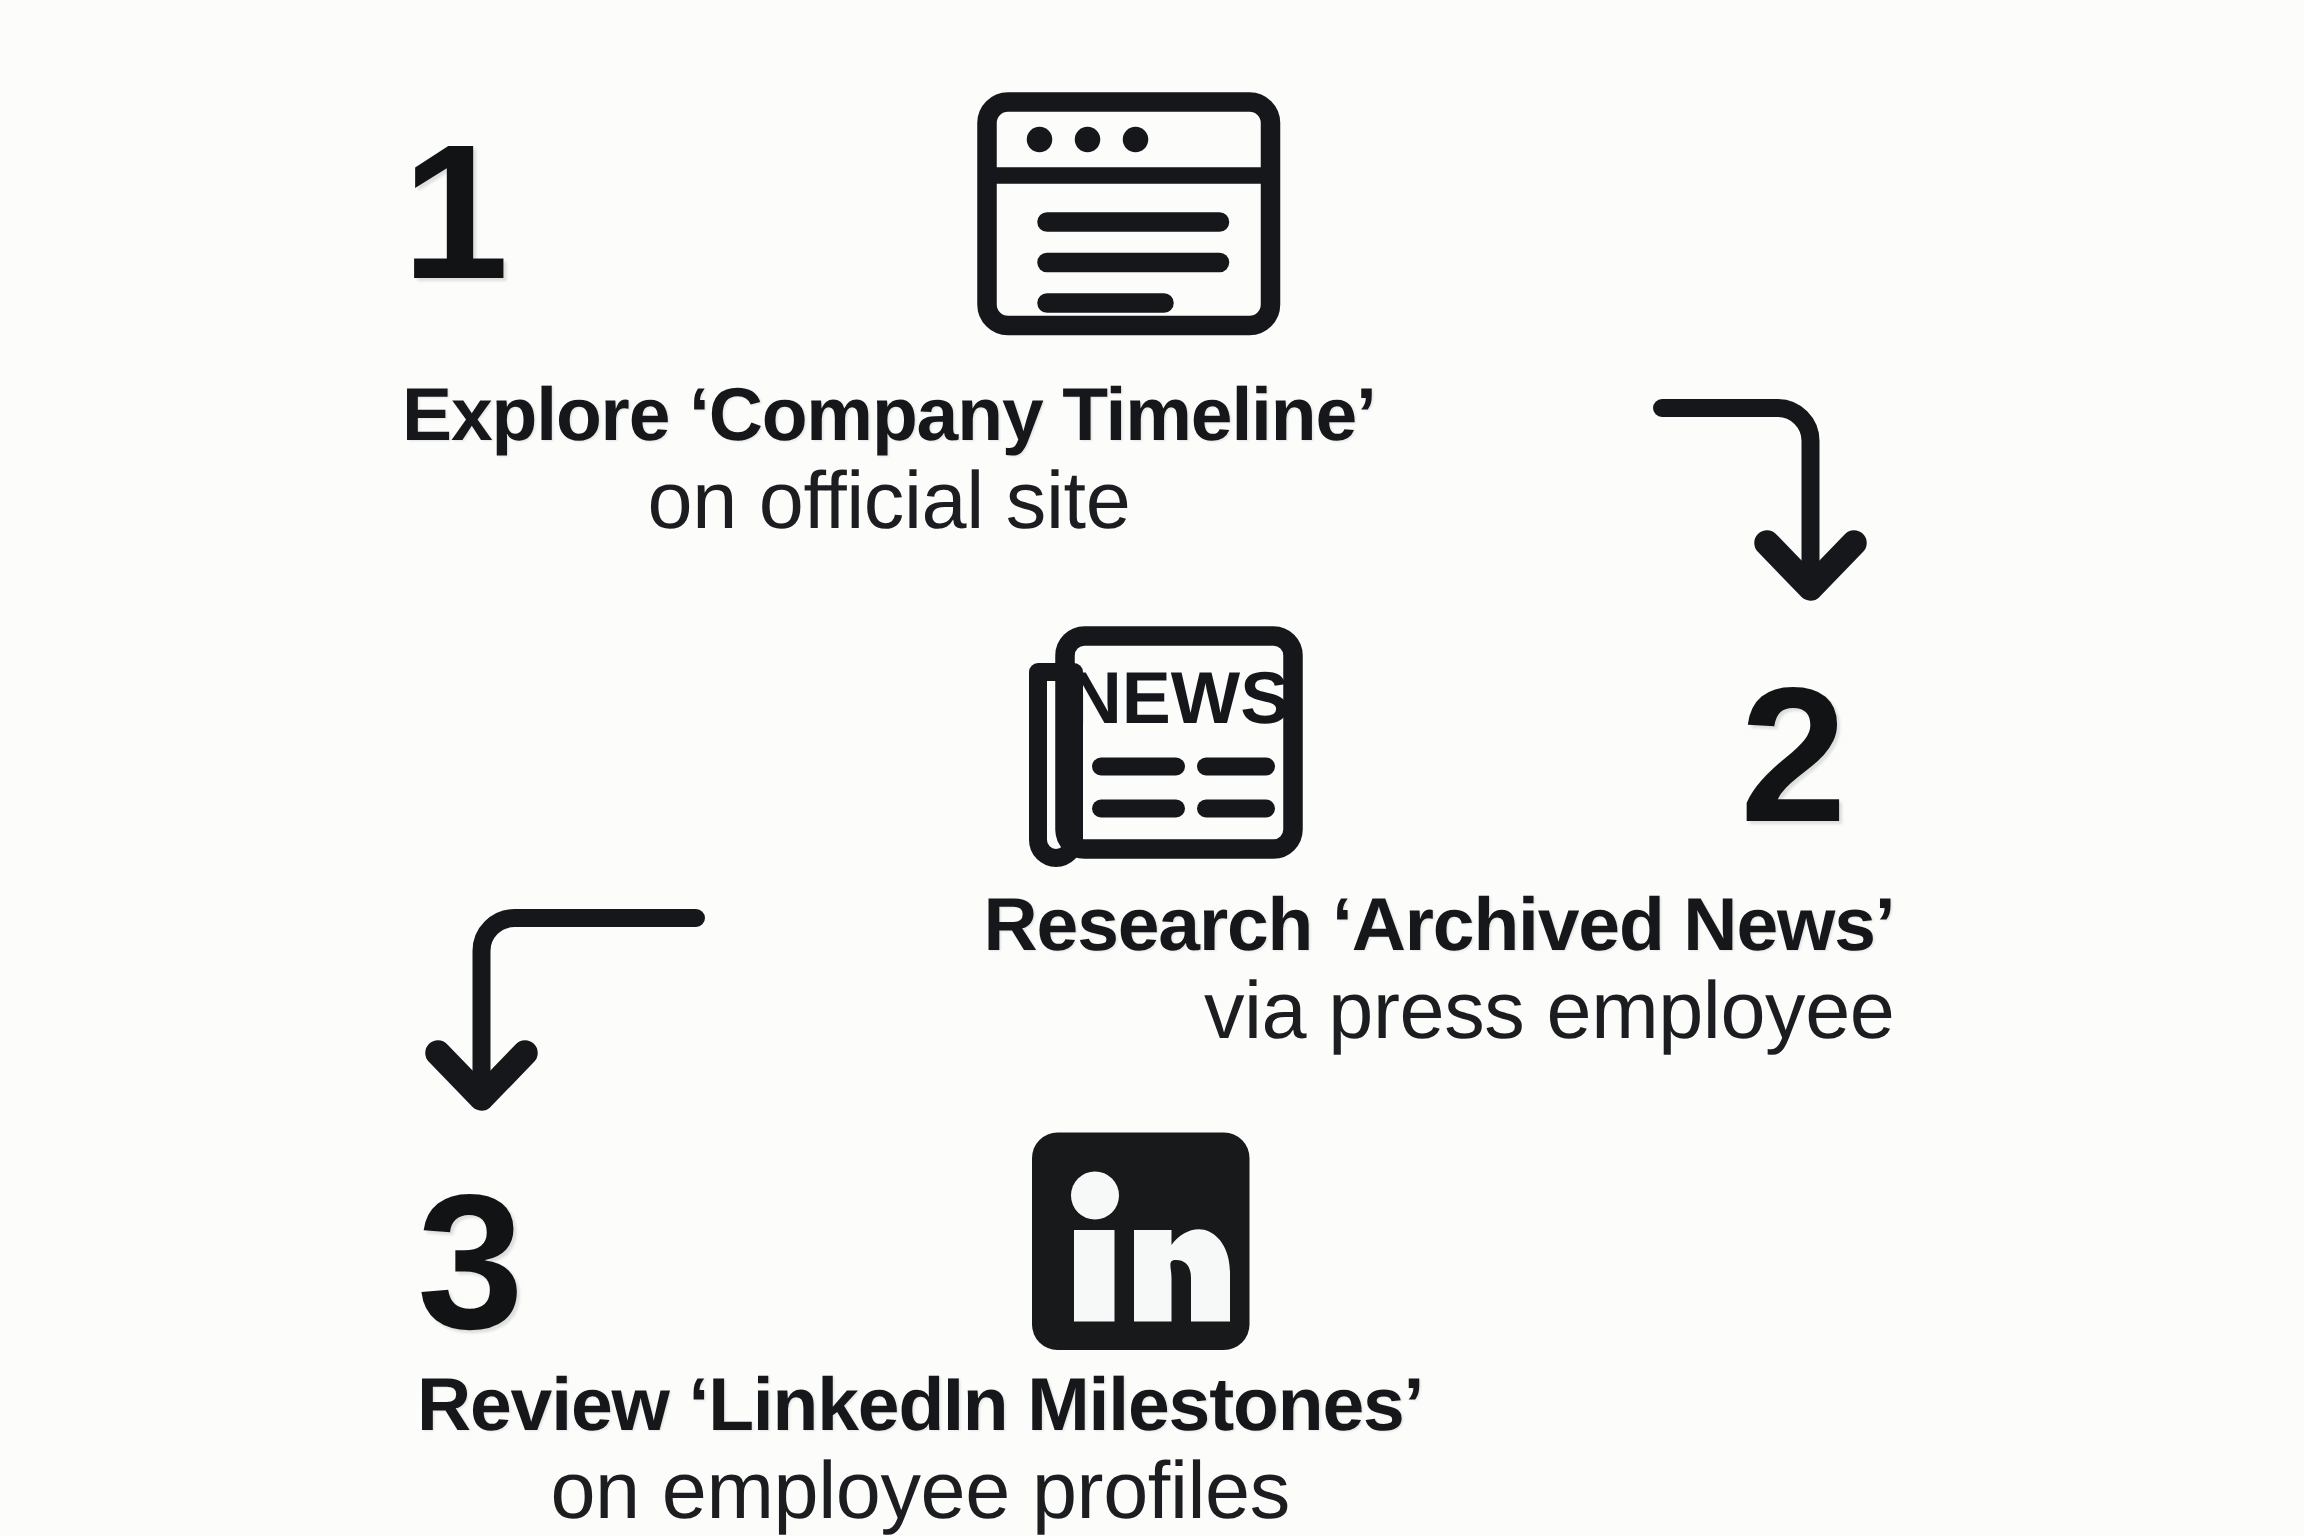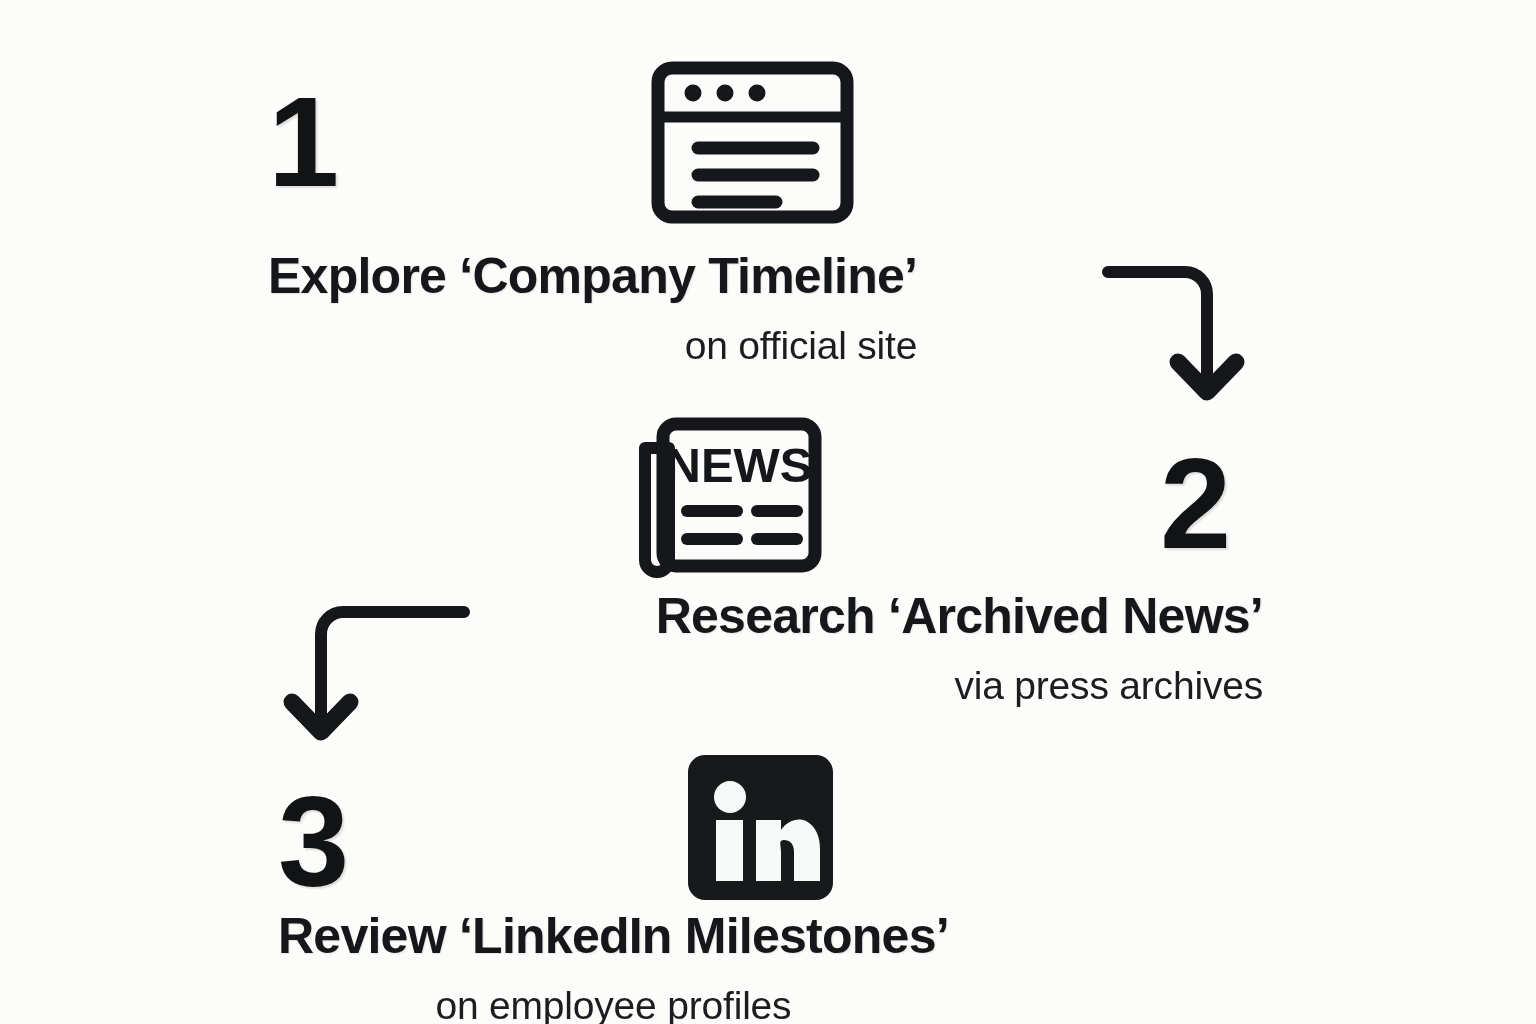--- a/index.html
+++ b/index.html
@@ -41,35 +41,35 @@
   .step-title {
     font-weight: bold;
     font-size: 50px;
     letter-spacing: -0.015em;
     white-space: nowrap;
     color: #15171a;
     text-shadow: 1px 1px 1.5px rgba(0,0,0,0.10);
   }
   .step-sub {
     font-weight: normal;
-    font-size: 39px;
+    font-size: 54px;
     letter-spacing: -0.005em;
     white-space: nowrap;
     color: #1b1d20;
-    margin-top: 20px;
+    margin-top: 0;
   }
 
-  #text-1 { left: 268px; top: 248px; text-align: right; }
+  #text-1 { left: 268px; top: 248px; text-align: center; }
   #text-2 { right: 273px; top: 588px; text-align: right; }
   #text-3 { left: 278px; top: 908px; text-align: center; }
 
   
   .icon-wrap { position: absolute; }
   #icon-browser  { left: 650px; top: 60px; }
-  #icon-news     { left: 607px; top: 410px; }
+  #icon-news     { left: 654px; top: 410px; }
   #icon-linkedin { left: 688px; top: 755px; }
 
   
   .arrow-wrap { position: absolute; }
   #arrow-1 { left: 1100px; top: 258px; }
   #arrow-2 { left: 292px;  top: 598px; }
 
   svg { display: block; overflow: visible; }
 </style>
 </head>
@@ -117,21 +117,21 @@
 
       <line x1="80" y1="101" x2="130" y2="101" stroke="#15171a" stroke-width="12" stroke-linecap="round"></line>
       <line x1="150" y1="101" x2="190" y2="101" stroke="#15171a" stroke-width="12" stroke-linecap="round"></line>
       <line x1="80" y1="129" x2="130" y2="129" stroke="#15171a" stroke-width="12" stroke-linecap="round"></line>
       <line x1="150" y1="129" x2="190" y2="129" stroke="#15171a" stroke-width="12" stroke-linecap="round"></line>
     </svg>
   </div>
 
   <div class="step-text" id="text-2">
     <div class="step-title">Research ‘Archived News’</div>
-    <div class="step-sub">via press archives</div>
+    <div class="step-sub">via press employee</div>
   </div>
 
   <div class="arrow-wrap" id="arrow-2">
     <svg width="185" height="160" viewBox="0 0 185 160">
       <path d="M 172 14 H 51 A 22 22 0 0 0 29 36 V 122" fill="none" stroke="#15171a" stroke-width="12" stroke-linecap="round" stroke-linejoin="round"></path>
       <path d="M 0 104 L 29 134 L 58 104" fill="none" stroke="#15171a" stroke-width="17" stroke-linecap="round" stroke-linejoin="round"></path>
     </svg>
   </div>
 
   <div class="step-number" id="num-3">3</div>

